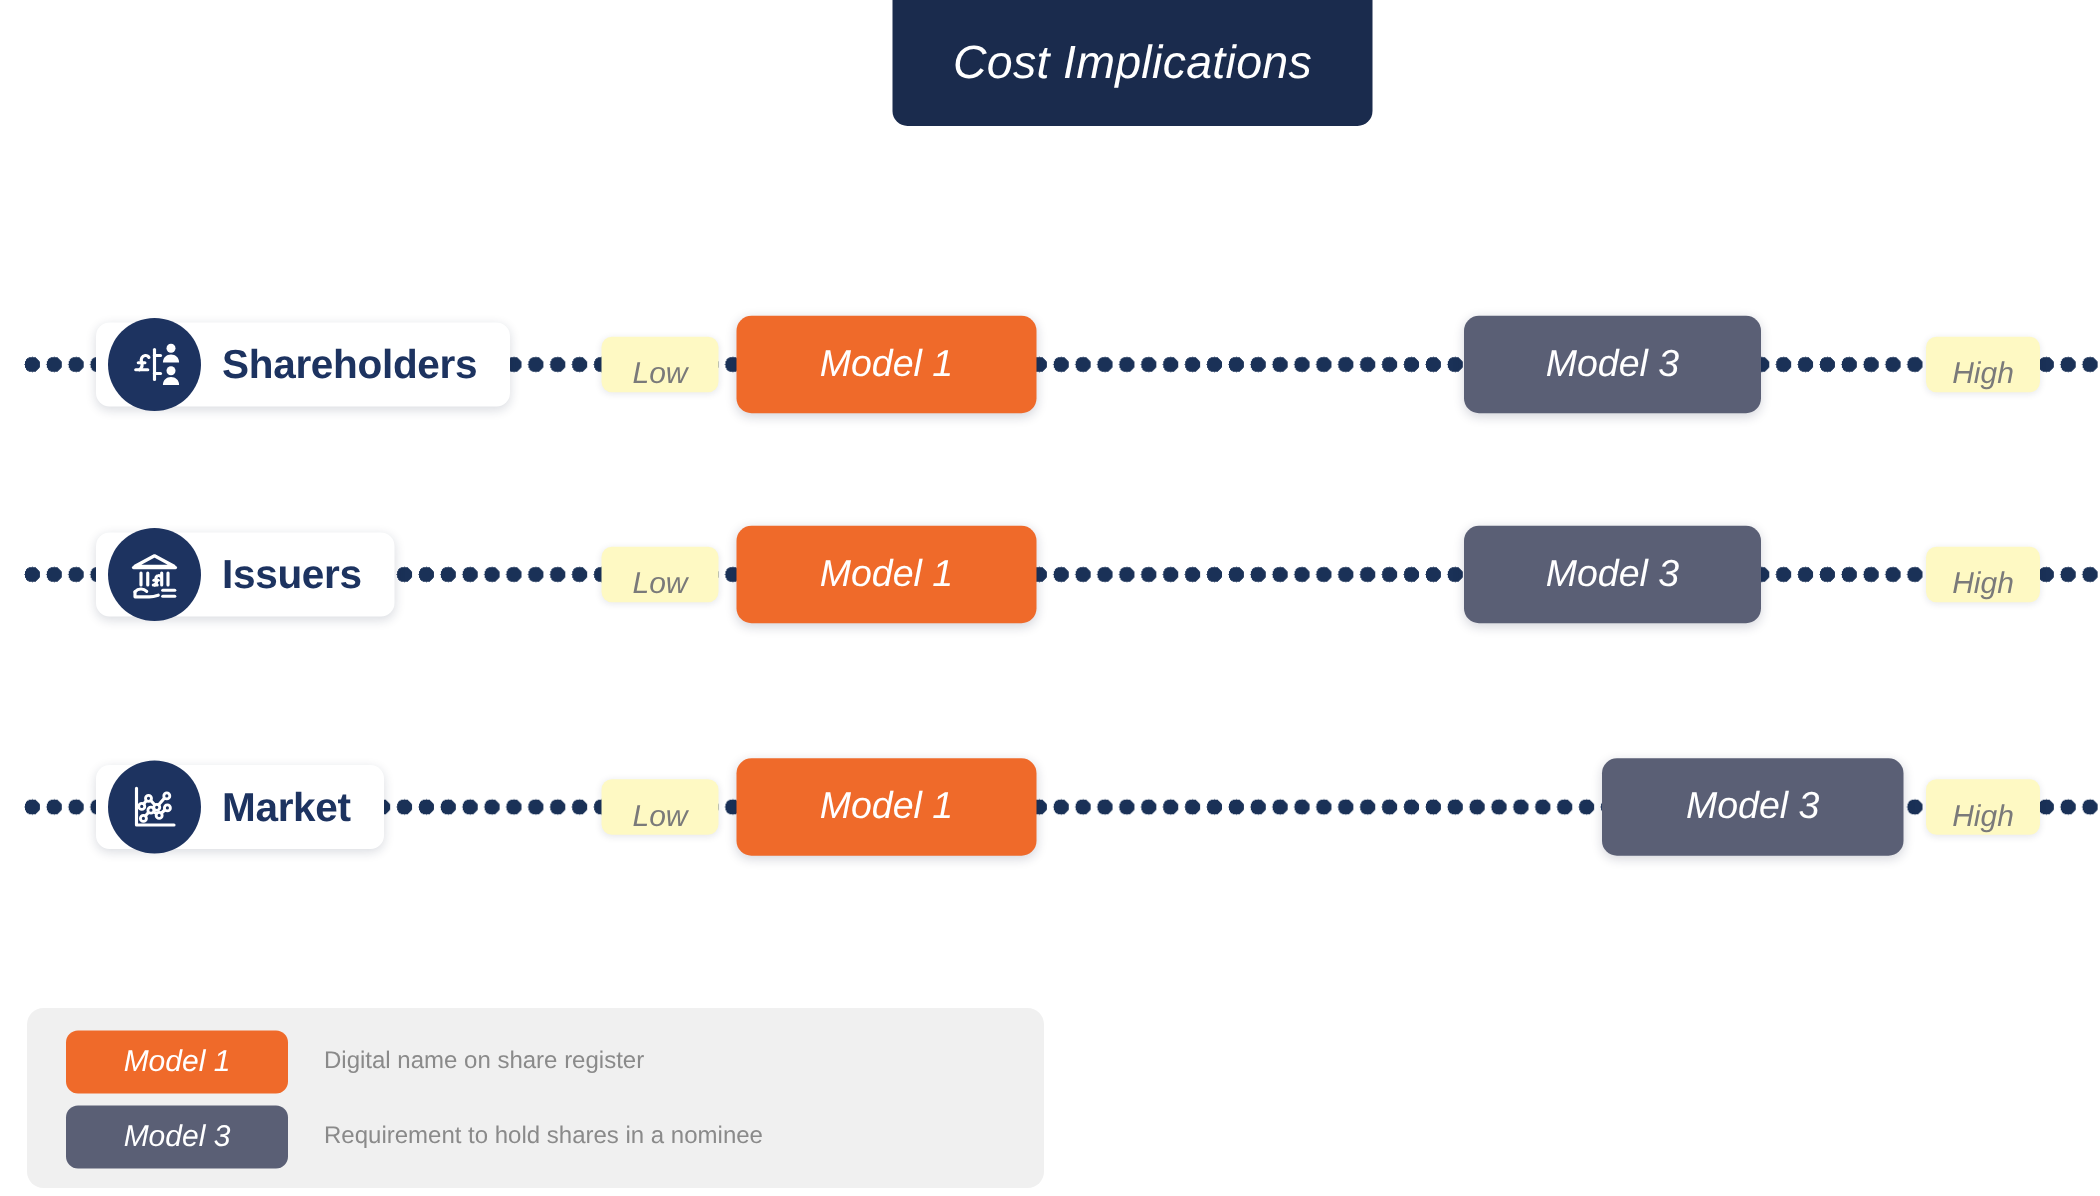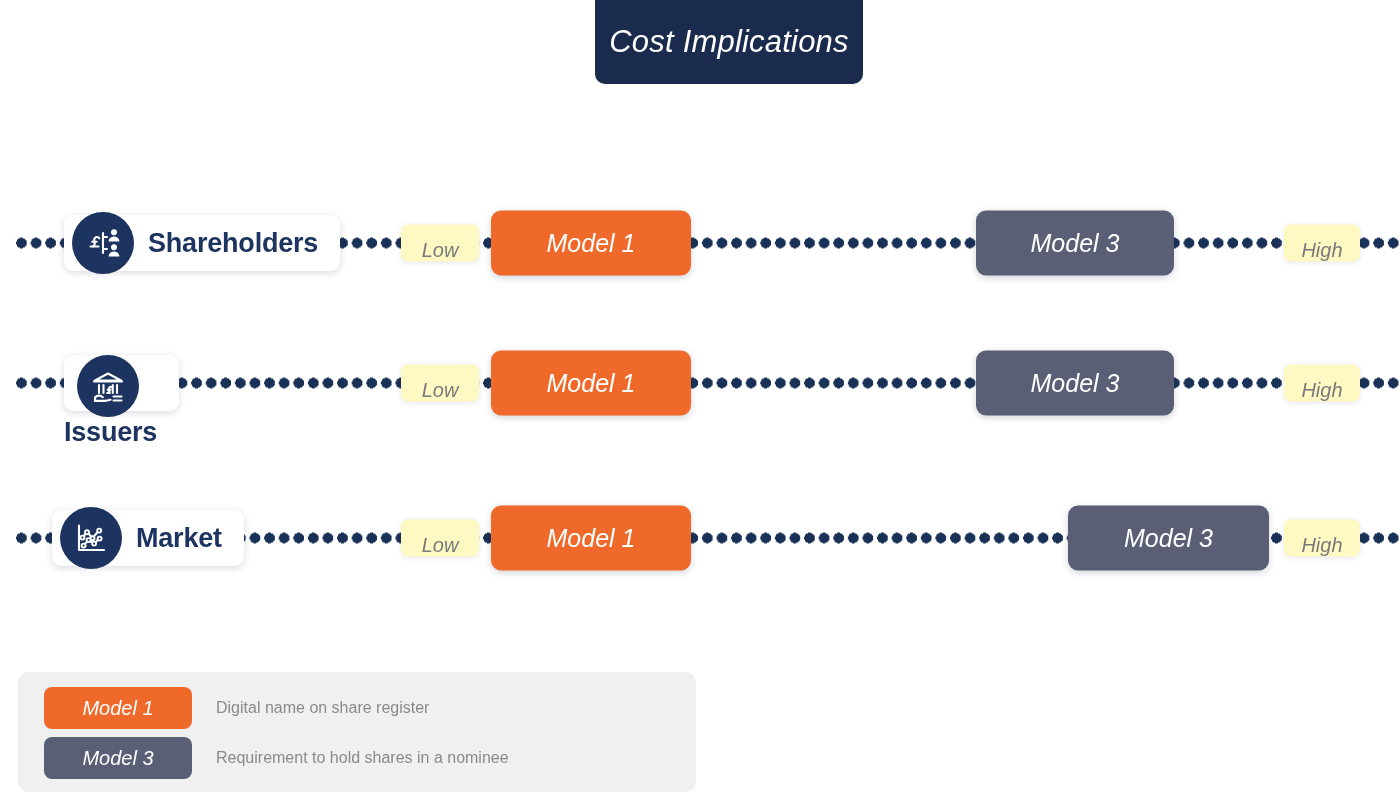--- a/index.html
+++ b/index.html
@@ -13,21 +13,21 @@
     height: 797px;
     position: relative;
     overflow: hidden;
   }
 
   
   #title-card {
     position: absolute;
     left: 595px;
     top: 0px;
-    width: 268px;
+    width: 320px;
     height: 84px;
     background: #1a2b4d;
     border-radius: 0 0 10px 10px;
     display: flex;
     align-items: center;
     justify-content: center;
   }
   #title-card .title-text {
     color: #ffffff;
     font-size: 31px;
@@ -211,21 +211,21 @@
   </div>
 
   <div class="chip" style="left:1268px; width:76px;">
     <span>High</span>
   </div>
 </div>
 
 <div class="row" style="top:343px;">
   <div class="dotline"></div>
 
-  <div class="actor" style="left:48px;flex-direction:column;">
+  <div class="actor" style="left:48px;">
     <span class="icon-badge">
       <svg width="40" height="40" viewBox="0 0 40 40">
         <g fill="none" stroke="#ffffff" stroke-width="2.1" stroke-linecap="round" stroke-linejoin="round">
           <path d="M7 14.5L20 7.5l13 7z"></path>
           <path d="M6 15.4h28"></path>
           <path d="M11 19v8"></path>
           <path d="M15.5 19v8"></path>
           <path d="M29 19v8"></path>
           <path d="M24.8 19v8"></path>
           <path d="M19.2 27h2.6"></path>
@@ -254,21 +254,21 @@
   </div>
 
   <div class="chip" style="left:1268px; width:76px;">
     <span>High</span>
   </div>
 </div>
 
 <div class="row" style="top:498px;">
   <div class="dotline"></div>
 
-  <div class="actor" style="left:36px;">
+  <div class="actor" style="left:48px;">
     <span class="icon-badge">
       <svg width="40" height="40" viewBox="0 0 40 40">
         <g fill="none" stroke="#ffffff" stroke-width="2.1" stroke-linecap="round" stroke-linejoin="round">
           <path d="M8 7.5v24.5h25"></path>
           <path d="M11.5 19.5l4.5-5.5 5.5 6 6.5-7.5"></path>
           <path d="M12.5 27.5l5-5.5 5.5 3.5 5.5-5"></path>
         </g>
         <g fill="#1d3360" stroke="#ffffff" stroke-width="1.9">
           <circle cx="11.5" cy="19.6" r="2"></circle>
           <circle cx="16" cy="14.2" r="2"></circle>

